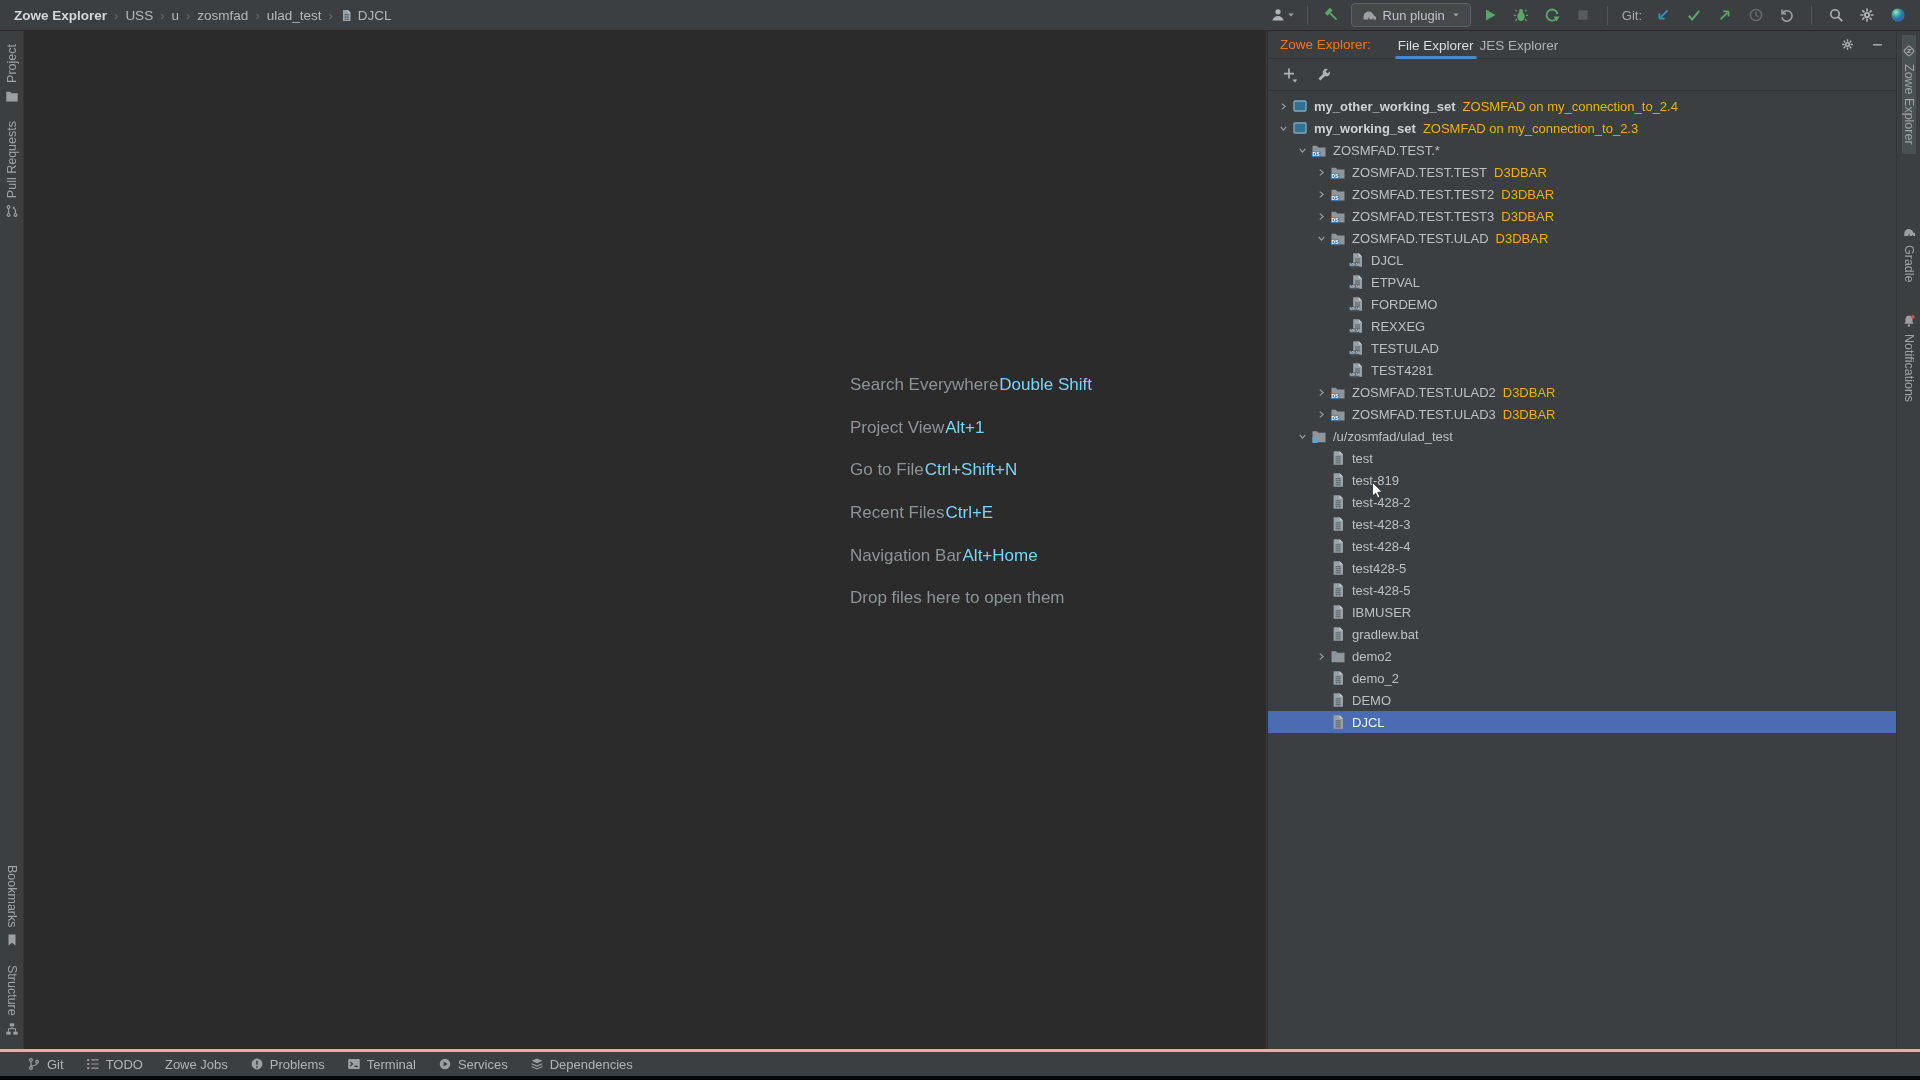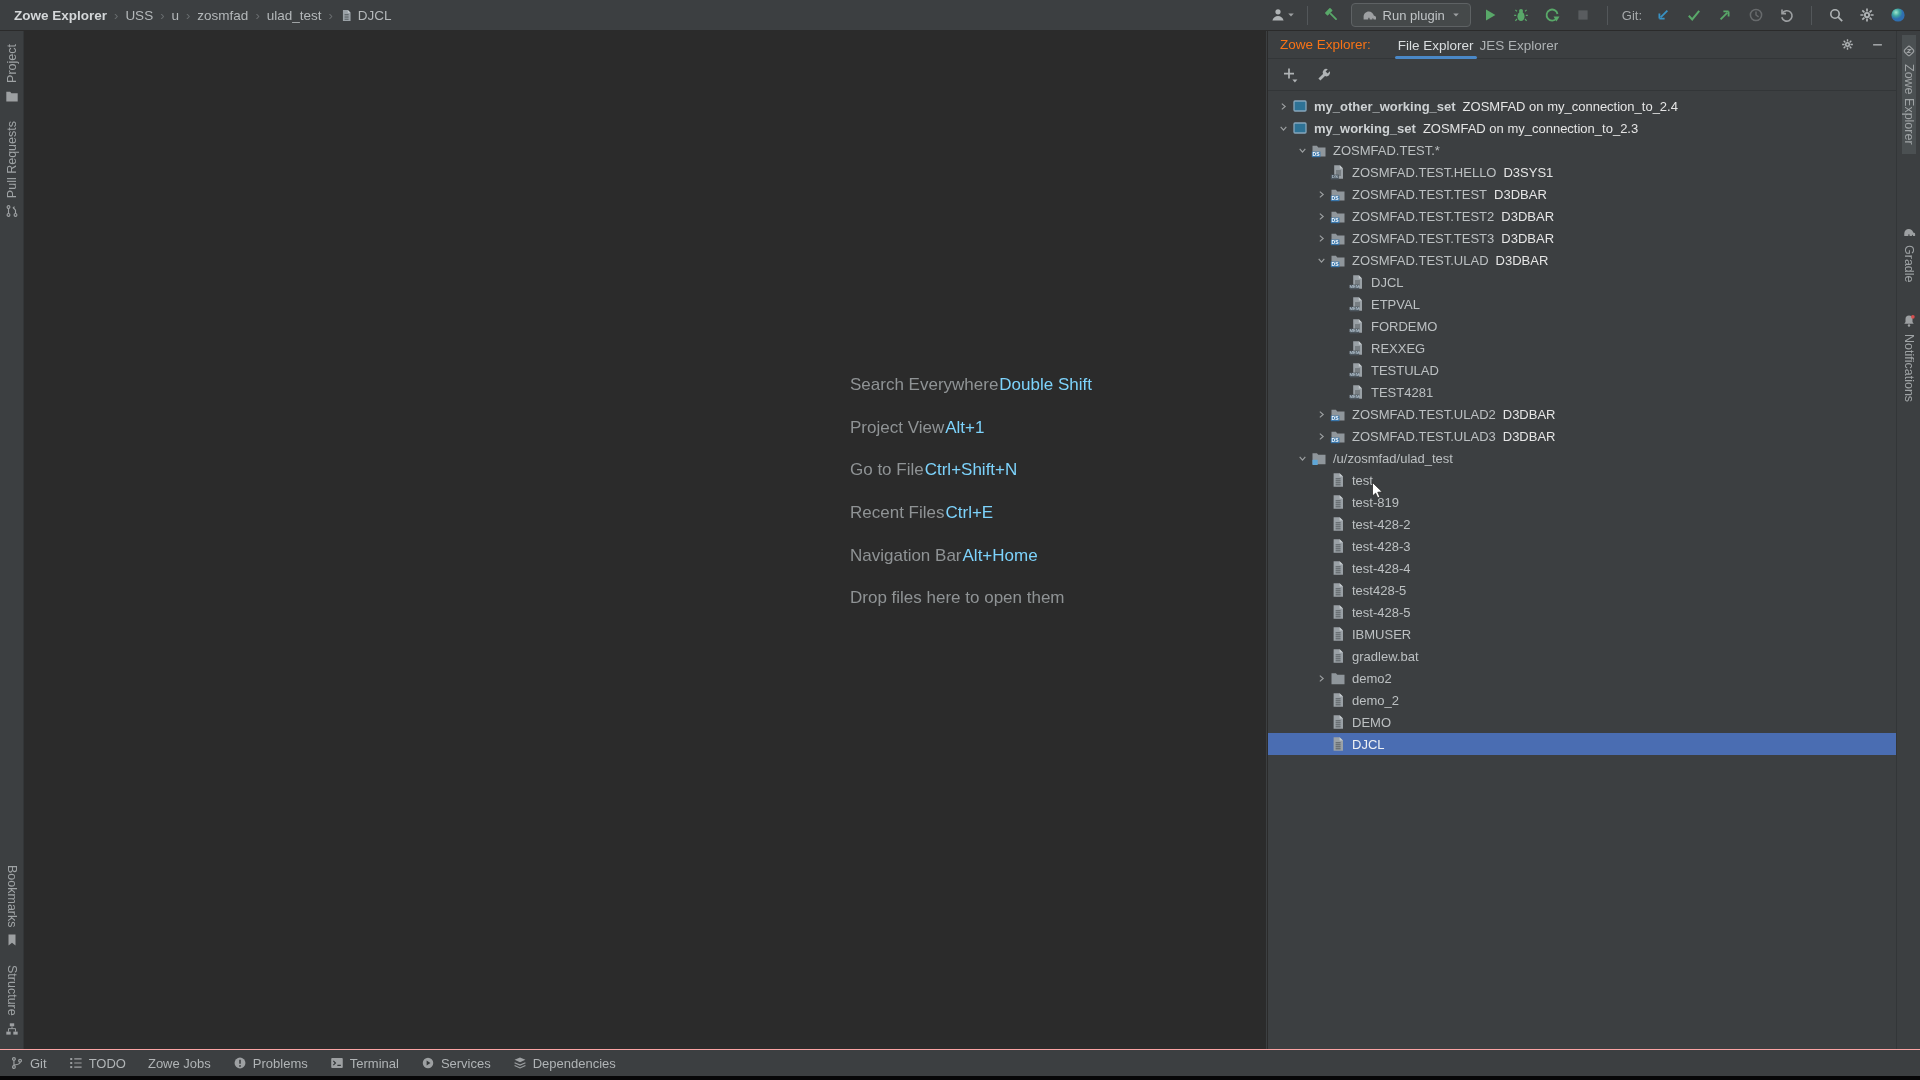--- a/index.html
+++ b/index.html
@@ -62,26 +62,26 @@
   .tw-actions { display:flex; align-items:center; gap:12px; }
   #tw-toolbar { height:32px; display:flex; align-items:center; gap:14px; padding:0 12px;
                 border-bottom:1px solid #333638; }
   #tree { flex:1; padding-top:4px; font-size:13px; overflow:hidden; }
   .trow { height:22px; display:flex; align-items:center; color:#bcc0c2; white-space:nowrap; }
   .trow.selected { background:#4a6db2; color:#eef1f4; }
   .chev { width:17px; height:16px; display:inline-flex; align-items:center; justify-content:center; }
   .chev svg { width:9px; height:9px; }
   .trow .icon { margin-right:6px; }
   .tlabel.bold { font-weight:bold; color:#ced2d4; }
-  .tsuffix { color:#e5e5e5; margin-left:7px;text-align:center; }
+  .tsuffix { color:#eab308; margin-left:7px;text-align:center; }
 
   
   #statusbar { position:absolute; left:0; right:0; bottom:4px; height:27px; background:#3c3f41;
-               border-top:1px solid #fca5a5; display:flex; align-items:center; gap:22px;
-               padding:0 14px 0 10px; font-size:13px; color:#b0b4b6; }
+               border-top:3px solid #fca5a5; display:flex; align-items:center; gap:22px;
+               padding:0 14px 0 27px; font-size:13px; color:#b0b4b6; }
   .sb-item { display:flex; align-items:center; gap:6px; }
   .sb-item .icon { width:14px; height:14px; }
   #blackstrip { position:absolute; left:0; right:0; bottom:0; height:4px; background:#070708; }
 
   #cursor { position:absolute; left:1368px; top:477px; width:18px; height:26px; z-index:50; }
   #cursor svg { width:100%; height:100%; }
 </style>
 </head>
 <body>
 
@@ -425,35 +425,20 @@
           <svg viewBox="0 0 16 16">
             <path d="M1.5 3.8h4.4l1.4 1.6h7.2v9H1.5z" fill="#8f969b"></path>
             <rect x="0.8" y="9.6" width="8.6" height="5.6" fill="#3876ab"></rect>
             <text x="5.1" y="14.2" font-size="5" fill="#fff" text-anchor="middle" font-weight="bold" font-family="sans-serif">DS</text>
           </svg>
         </span>
         <span class="tlabel">ZOSMFAD.TEST.*</span>
       </div>
       <div class="trow">
         <span class="indent" style="display: inline-block; width: 45px;"></span>
-        <span class="chev"></span>
-        <span class="icon">
-          <svg viewBox="0 0 16 16">
-            <path d="M4.2 1.2h5.6l3.2 3.2v10.4H4.2z" fill="#9aa1a6"></path>
-            <path d="M9.8 1.2v3.2h3.2" fill="#c6cccf"></path>
-            <path d="M6 7h5M6 9h5M6 11h5" stroke="#565c60" stroke-width="1"></path>
-            <rect x="0.8" y="10.6" width="8" height="4.8" fill="#4c565e"></rect>
-            <text x="4.8" y="14.4" font-size="4.4" fill="#cfe1ef" text-anchor="middle" font-family="sans-serif">DS</text>
-          </svg>
-        </span>
-        <span class="tlabel">ZOSMFAD.TEST.HELLO</span>
-        <span class="tsuffix">D3SYS1</span>
-      </div>
-      <div class="trow">
-        <span class="indent" style="display: inline-block; width: 45px;"></span>
         <span class="chev">
           <svg viewBox="0 0 16 16">
             <path d="M5 3l6 5-6 5" fill="none" stroke="#9da0a2" stroke-width="2"></path>
           </svg>
         </span>
         <span class="icon">
           <svg viewBox="0 0 16 16">
             <path d="M1.5 3.8h4.4l1.4 1.6h7.2v9H1.5z" fill="#8f969b"></path>
             <rect x="0.8" y="9.6" width="8.6" height="5.6" fill="#3876ab"></rect>
             <text x="5.1" y="14.2" font-size="5" fill="#fff" text-anchor="middle" font-weight="bold" font-family="sans-serif">DS</text>

